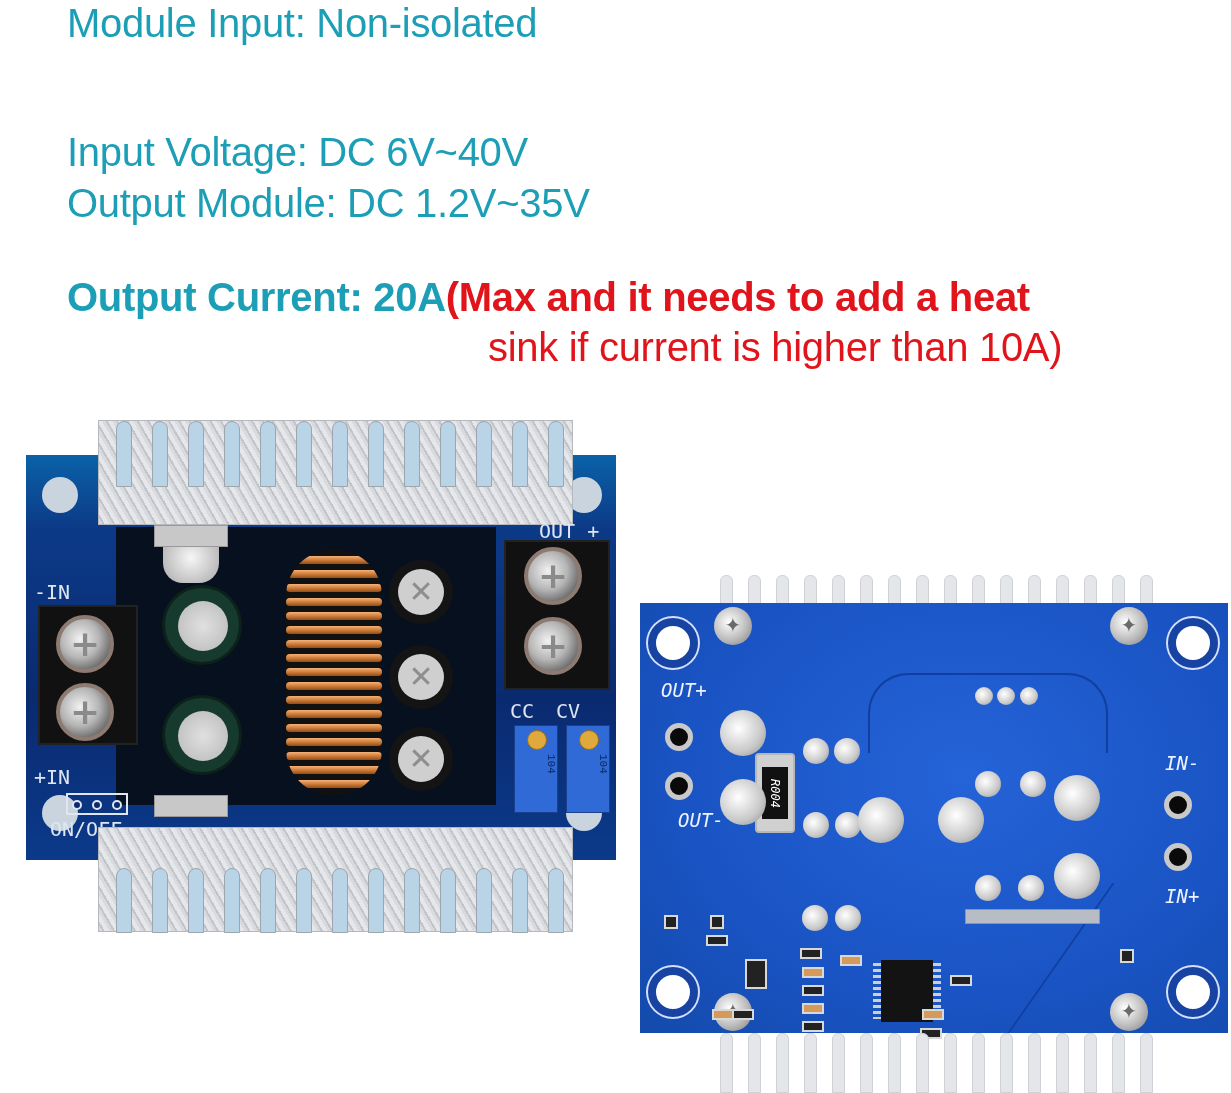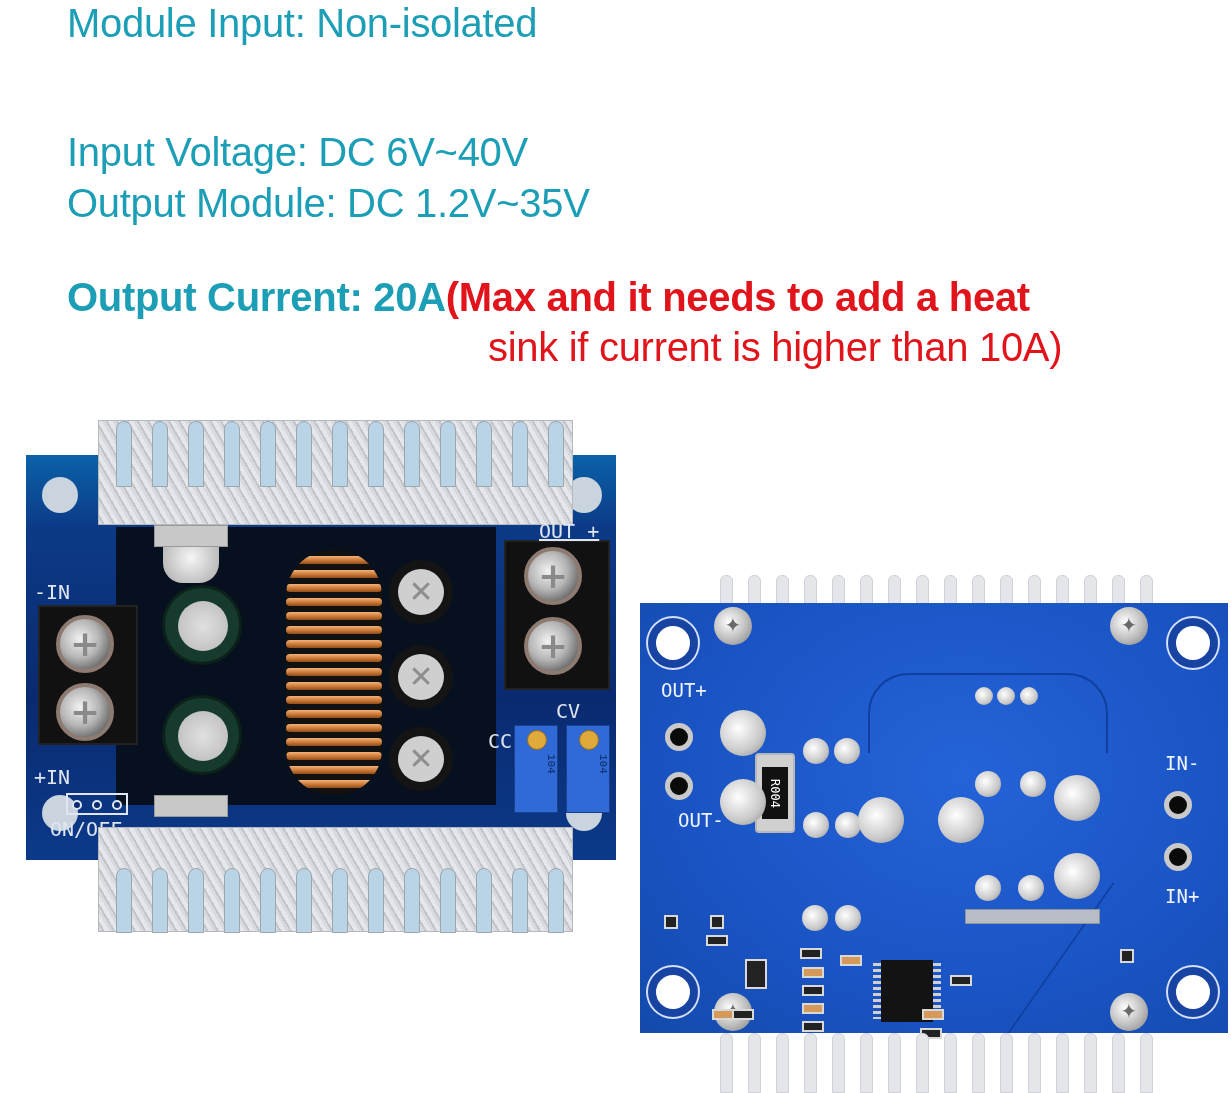--- a/index.html
+++ b/index.html
@@ -29,21 +29,21 @@
   .inductor .wind { position: absolute; left: 0; right: 0; height: 8px; border-radius: 6px; background: linear-gradient(180deg, #f4b27a, #c6732f 60%, #8f4d1c); }
   .pot { position: absolute; width: 44px; height: 88px; background: #2f6ad6; border: 1px solid #1a3f8c; color: #0e2a63; font-size: 11px; font-family: "Liberation Mono", monospace; writing-mode: vertical-rl; padding-top: 28px; padding-left: 4px; }
   .pot .knob { position: absolute; left: 12px; top: 4px; width: 20px; height: 20px; border-radius: 50%; background: #e0a93c; border: 1px solid #9c6d17; }
   .silk { position: absolute; color: #dfe6f2; font-family: "DejaVu Sans Mono", monospace; font-size: 20px; white-space: nowrap; }
   .mosfet-tab { position: absolute; width: 74px; height: 22px; background: #c8c8c8; border: 1px solid #999; }
   .mosfet-bolt { position: absolute; width: 56px; height: 36px; border-radius: 0 0 20px 20px; background: radial-gradient(circle at 50% 30%, #f6f6f6, #a9a9a9); }
   .jumper { position: absolute; left: 40px; top: 338px; width: 62px; height: 22px; border: 2px solid #dfe6f2; }
   .jumper span { position: absolute; top: 5px; width: 10px; height: 10px; border-radius: 50%; border: 2px solid #dfe6f2; background: #0a2a70; }
 
   
-  .back { position: absolute; left: 640px; top: 575px; width: 553px; height: 518px; }
+  .back { position: absolute; left: 640px; top: 575px; width: 553px; height: 518px; font-style: italic; }
   .fins-top span, .fins-bot span { position: absolute; width: 13px; background: #e4e6ea; border: 1px solid #cfd2d7; border-radius: 6px 6px 0 0; }
   .pcb-back { position: absolute; left: 0; top: 28px; width: 588px; height: 430px; background: #1a55c9;
     background-image: radial-gradient(ellipse at 55% 40%, #2463d8 0%, #1a54c4 60%, #134aab 100%); }
   .back .hole { position: absolute; width: 50px; height: 50px; border-radius: 50%; background: #ffffff; border: 8px solid #1744a3; box-shadow: 0 0 0 2px #d5e0ff; }
   .back .screw-b { position: absolute; width: 38px; height: 38px; border-radius: 50%; background: radial-gradient(circle at 40% 40%, #ffffff, #bcbcbc 55%, #7b7b7b); }
   .back .screw-b::after { content: "✦"; position: absolute; left: 0; right: 0; top: 6px; text-align: center; font-size: 20px; color: #6a6a6a; font-family: "DejaVu Sans", sans-serif; }
   .back .silk { color: #eef3ff; font-size: 19px; }
   .pad { position: absolute; width: 26px; height: 26px; border-radius: 50%; background: radial-gradient(circle at 40% 40%, #ffffff, #c8c8c8 60%, #888); }
   .pad.big { width: 46px; height: 46px; }
   .thru { position: absolute; width: 28px; height: 28px; border-radius: 50%; background: #0a0a0a; border: 5px solid #c9c9c9; }
@@ -135,22 +135,22 @@
   <div class="pot" style="left:540px; top:270px;"><div class="knob"></div><span>104</span></div>
 
   <div class="silk" style="left:8px; top:125px;text-align:center;">-IN</div>
   <div class="silk" style="left:8px; top:310px;">+IN</div>
   <div class="jumper">
       <span style="left:4px;"></span>
       <span style="left:24px;"></span>
       <span style="left:44px;"></span>
     </div>
   <div class="silk" style="left:24px; top:362px;">ON/OFF</div>
-  <div class="silk" style="left:513px; top:64px;text-decoration:underline;">OUT +</div>
-  <div class="silk" style="left:462px; top:244px;margin-top:30px;">CC</div>
+  <div class="silk" style="left:513px; top:64px;">OUT +</div>
+  <div class="silk" style="left:484px; top:244px;">CC</div>
   <div class="silk" style="left:530px; top:244px;">CV</div>
 
   <div class="heatsink" style="left:72px; top:372px; width:475px; height:105px;">
     <div class="fin-slot" style="left:17px; top:40px; height:65px;"></div>
     <div class="fin-slot" style="left:53px; top:40px; height:65px;"></div>
     <div class="fin-slot" style="left:89px; top:40px; height:65px;"></div>
     <div class="fin-slot" style="left:125px; top:40px; height:65px;"></div>
     <div class="fin-slot" style="left:161px; top:40px; height:65px;"></div>
     <div class="fin-slot" style="left:197px; top:40px; height:65px;"></div>
     <div class="fin-slot" style="left:233px; top:40px; height:65px;"></div>

